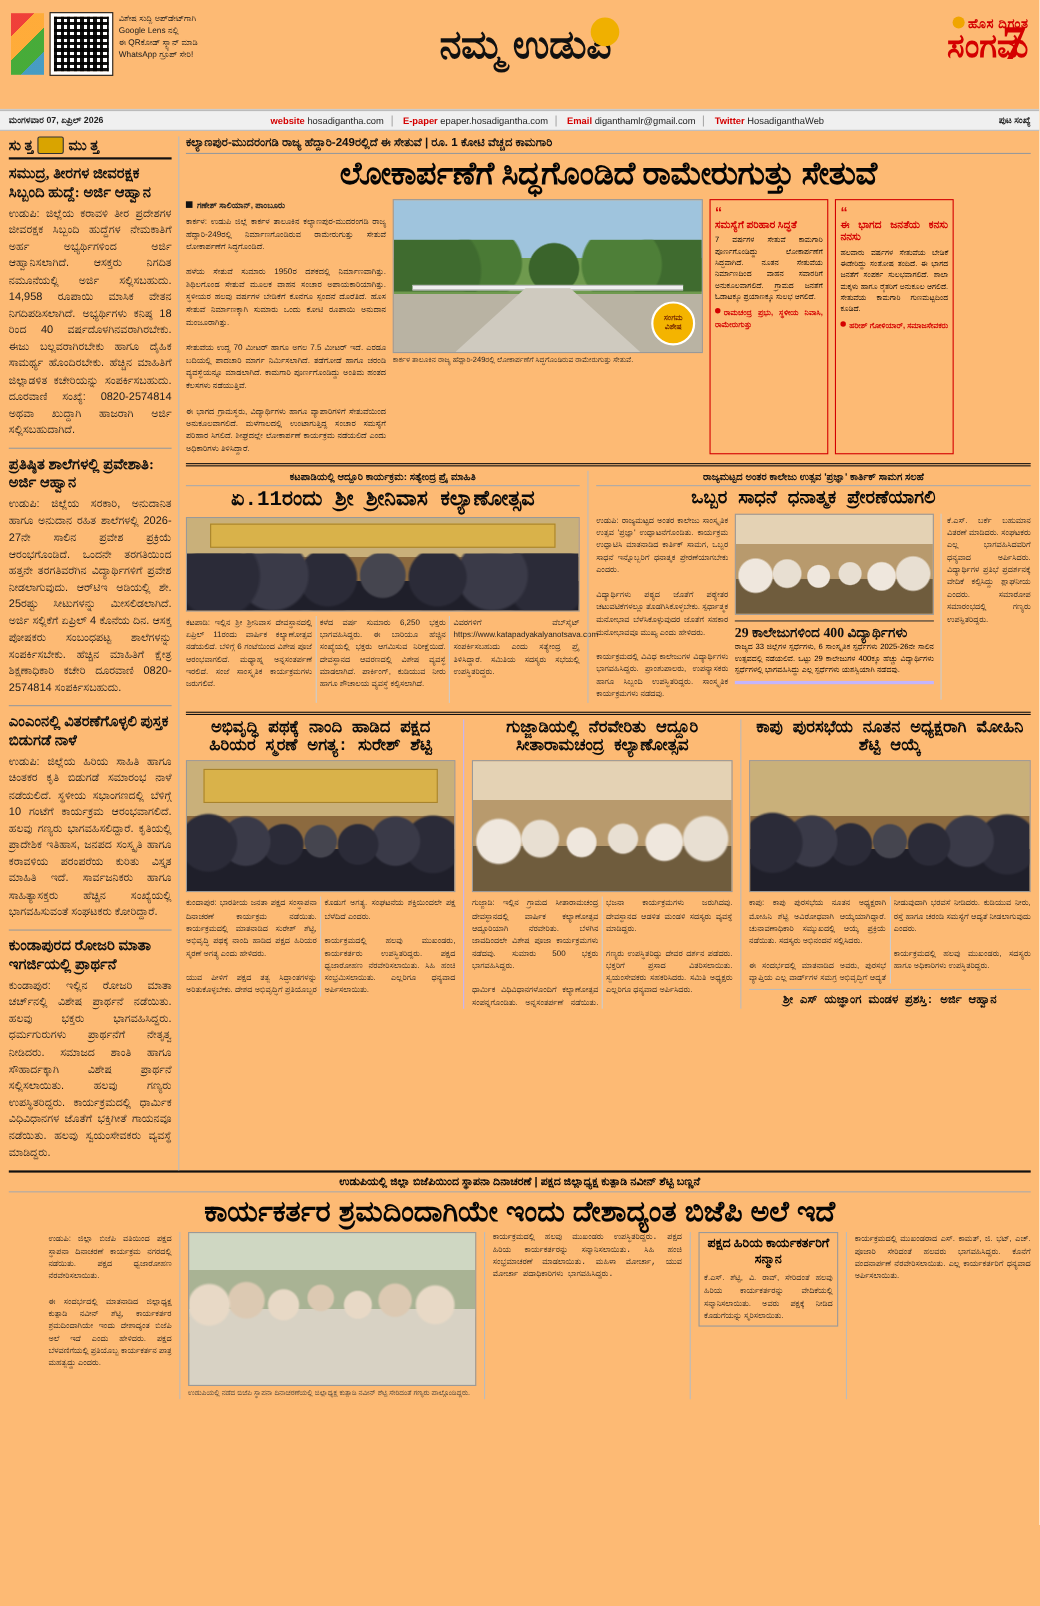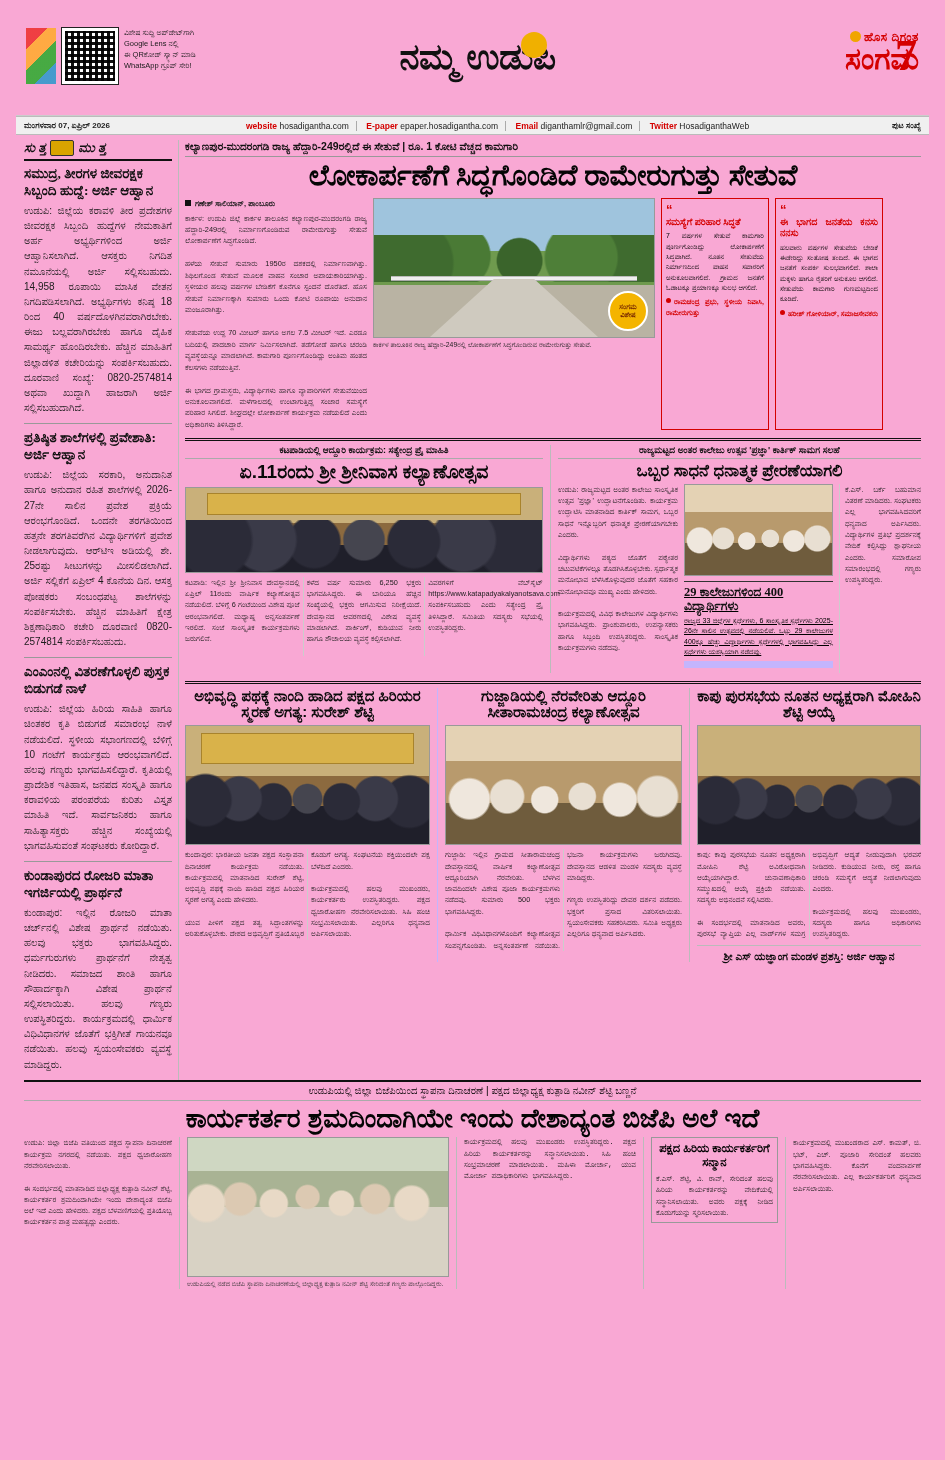--- a/index.html
+++ b/index.html
@@ -5,23 +5,23 @@
   * { box-sizing: border-box; }
   html, body {
     margin: 0; padding: 0;
     background: #ffffff;
     font-family: "Liberation Sans", sans-serif;
   }
   #page {
     width: 945px;
     height: 1460px;
     position: relative;
-    background: #f9a8d4;
+    background: #fdba74;
     overflow: hidden;
-    padding: 16px;
+    padding: 0;
   }
 
   
   .masthead {
     position: relative;
     height: 100px;
     border-bottom: 1px solid #ccc;
     padding: 6px 10px 0 10px;
     display: flex;
     align-items: flex-start;
@@ -128,21 +128,21 @@
   }
   .col-left { width: 148px; }
   .col-main { flex: 1; }
 
   .vrule { border-left: 1px solid #bbb; }
 
   
   .lc-head {
     display: flex; align-items: center; gap: 4px;
     border-bottom: 2px solid #111;
-    padding-bottom: 3px; margin-bottom: 5px; font-style: italic;
+    padding-bottom: 3px; margin-bottom: 5px;
   }
   .lc-head .t {
     font-family: "Liberation Serif", serif;
     font-weight: bold; font-size: 13px; color: #111;
   }
   .lc-book {
     width: 24px; height: 16px;
     background: #d9a400;
     border: 1px solid #333;
     border-radius: 2px;
@@ -259,21 +259,21 @@
   }
   .bullet-dot {
     display:inline-block; width:5px; height:5px; background:#d40000; border-radius:50%;
     margin-right:3px; vertical-align: 1px;
   }
   .st-kicker {
     font-size: 9px; font-weight: bold; text-align: center; color: #111;
     border-bottom: 1px solid #aaa; padding-bottom: 2px; margin-bottom: 2px;
   }
   .st-head {
-    font-family: Liberation Sans, sans-serif;
+    font-family: Liberation Mono, monospace;
     font-weight: bold; text-align: center; color: #0a0a0a;
     line-height: 1.12;
   }
   .st-head.h20 { font-size: 19px; }
   .st-head.h17 { font-size: 16.5px; }
   .st-head.h15 { font-size: 15px; }
   .cols2 { column-count: 2; column-gap: 7px; column-rule: 1px solid #ccc; }
   .cols3 { column-count: 3; column-gap: 7px; column-rule: 1px solid #ccc; }
   .txt {
     font-size: 7.3px; line-height: 1.55; text-align: justify; color: #1c1c1c;
@@ -314,37 +314,37 @@
       radial-gradient(circle at 58% 42%, #e8dfd2 0 9%, transparent 10%),
       radial-gradient(circle at 74% 46%, #efe7dd 0 9%, transparent 10%),
       radial-gradient(circle at 90% 42%, #e8dfd2 0 9%, transparent 10%),
       linear-gradient(transparent 0 50%, #6f5c3d 50% 100%);
   }
   .cap {
     font-size: 6.6px; line-height: 1.45; color: #333; margin-top: 2px; text-align: justify;
   }
 
   .statbox {
-    border-top: 1px solid #333; border-bottom: 7px solid #c4b5fd;
-    padding: 3px 0; margin: 5px 0; text-decoration: underline;
+    border-top: 1px solid #333; border-bottom: 3px solid #c4b5fd;
+    padding: 3px 0; margin: 5px 0;
   }
   .statbox .sh {
     font-family: "Liberation Serif", serif;
     font-weight: bold; font-size: 12.5px; line-height: 1.15; color: #111;
   }
   .statbox .sb {
     font-size: 7px; line-height: 1.5; text-align: justify; margin-top: 2px;
   }
 
   .section-rule { border-top: 3px double #111; margin: 8px 0 4px 0; }
   .thin-rule { border-top: 1px solid #bbb; margin: 5px 0; }
 
   .bottom-band { padding: 0 8px 8px 8px; }
   .big-kicker {
-    font-size: 10px; font-weight: normal; text-align: center;
+    font-size: 10px; font-weight: bold; text-align: center;
     border-top: 2px solid #111; border-bottom: 1px solid #aaa;
     padding: 3px 0; margin-bottom: 3px;
   }
   .big-head {
     font-family: Liberation Sans, sans-serif;
     font-weight: bold; font-size: 26px; text-align: center;
     line-height: 1.1; color: #050505; margin-bottom: 5px;
   }
   .grp-photo {
     border: 1px solid #999; position: relative; overflow: hidden;
@@ -586,21 +586,21 @@
       </div>
 
     </div>
   </div>
 
   <div class="bottom-band">
     <div class="big-kicker">ಉಡುಪಿಯಲ್ಲಿ ಜಿಲ್ಲಾ ಬಿಜೆಪಿಯಿಂದ ಸ್ಥಾಪನಾ ದಿನಾಚರಣೆ | ಪಕ್ಷದ ಜಿಲ್ಲಾಧ್ಯಕ್ಷ ಕುತ್ಪಾಡಿ ನವೀನ್ ಶೆಟ್ಟಿ ಬಣ್ಣನೆ</div>
     <div class="big-head">ಕಾರ್ಯಕರ್ತರ ಶ್ರಮದಿಂದಾಗಿಯೇ ಇಂದು ದೇಶಾದ್ಯಂತ ಬಿಜೆಪಿ ಅಲೆ ಇದೆ</div>
     <div style="display:flex; gap:7px;">
       <div style="width:148px;" class="txt">
-        <div style="white-space:pre-line;">ಉಡುಪಿ: ಜಿಲ್ಲಾ ಬಿಜೆಪಿ ವತಿಯಿಂದ ಪಕ್ಷದ ಸ್ಥಾಪನಾ ದಿನಾಚರಣೆ ಕಾರ್ಯಕ್ರಮ ನಗರದಲ್ಲಿ ನಡೆಯಿತು. ಪಕ್ಷದ ಧ್ವಜಾರೋಹಣ ನೆರವೇರಿಸಲಾಯಿತು.
+        <div style="white-space:pre-line;margin-left:36px;">ಉಡುಪಿ: ಜಿಲ್ಲಾ ಬಿಜೆಪಿ ವತಿಯಿಂದ ಪಕ್ಷದ ಸ್ಥಾಪನಾ ದಿನಾಚರಣೆ ಕಾರ್ಯಕ್ರಮ ನಗರದಲ್ಲಿ ನಡೆಯಿತು. ಪಕ್ಷದ ಧ್ವಜಾರೋಹಣ ನೆರವೇರಿಸಲಾಯಿತು.
 
 ಈ ಸಂದರ್ಭದಲ್ಲಿ ಮಾತನಾಡಿದ ಜಿಲ್ಲಾಧ್ಯಕ್ಷ ಕುತ್ಪಾಡಿ ನವೀನ್ ಶೆಟ್ಟಿ, ಕಾರ್ಯಕರ್ತರ ಶ್ರಮದಿಂದಾಗಿಯೇ ಇಂದು ದೇಶಾದ್ಯಂತ ಬಿಜೆಪಿ ಅಲೆ ಇದೆ ಎಂದು ಹೇಳಿದರು. ಪಕ್ಷದ ಬೆಳವಣಿಗೆಯಲ್ಲಿ ಪ್ರತಿಯೊಬ್ಬ ಕಾರ್ಯಕರ್ತನ ಪಾತ್ರ ಮಹತ್ವದ್ದು ಎಂದರು.</div>
       </div>
       <div style="width:270px; border-left:1px solid #bbb; padding-left:7px;">
         <div class="grp-photo" style="height:140px;">
           <div class="saffron"></div>
           <div class="heads"></div>
         </div>
         <div class="cap">ಉಡುಪಿಯಲ್ಲಿ ನಡೆದ ಬಿಜೆಪಿ ಸ್ಥಾಪನಾ ದಿನಾಚರಣೆಯಲ್ಲಿ ಜಿಲ್ಲಾಧ್ಯಕ್ಷ ಕುತ್ಪಾಡಿ ನವೀನ್ ಶೆಟ್ಟಿ ಸೇರಿದಂತೆ ಗಣ್ಯರು ಪಾಲ್ಗೊಂಡಿದ್ದರು.</div>
       </div>

